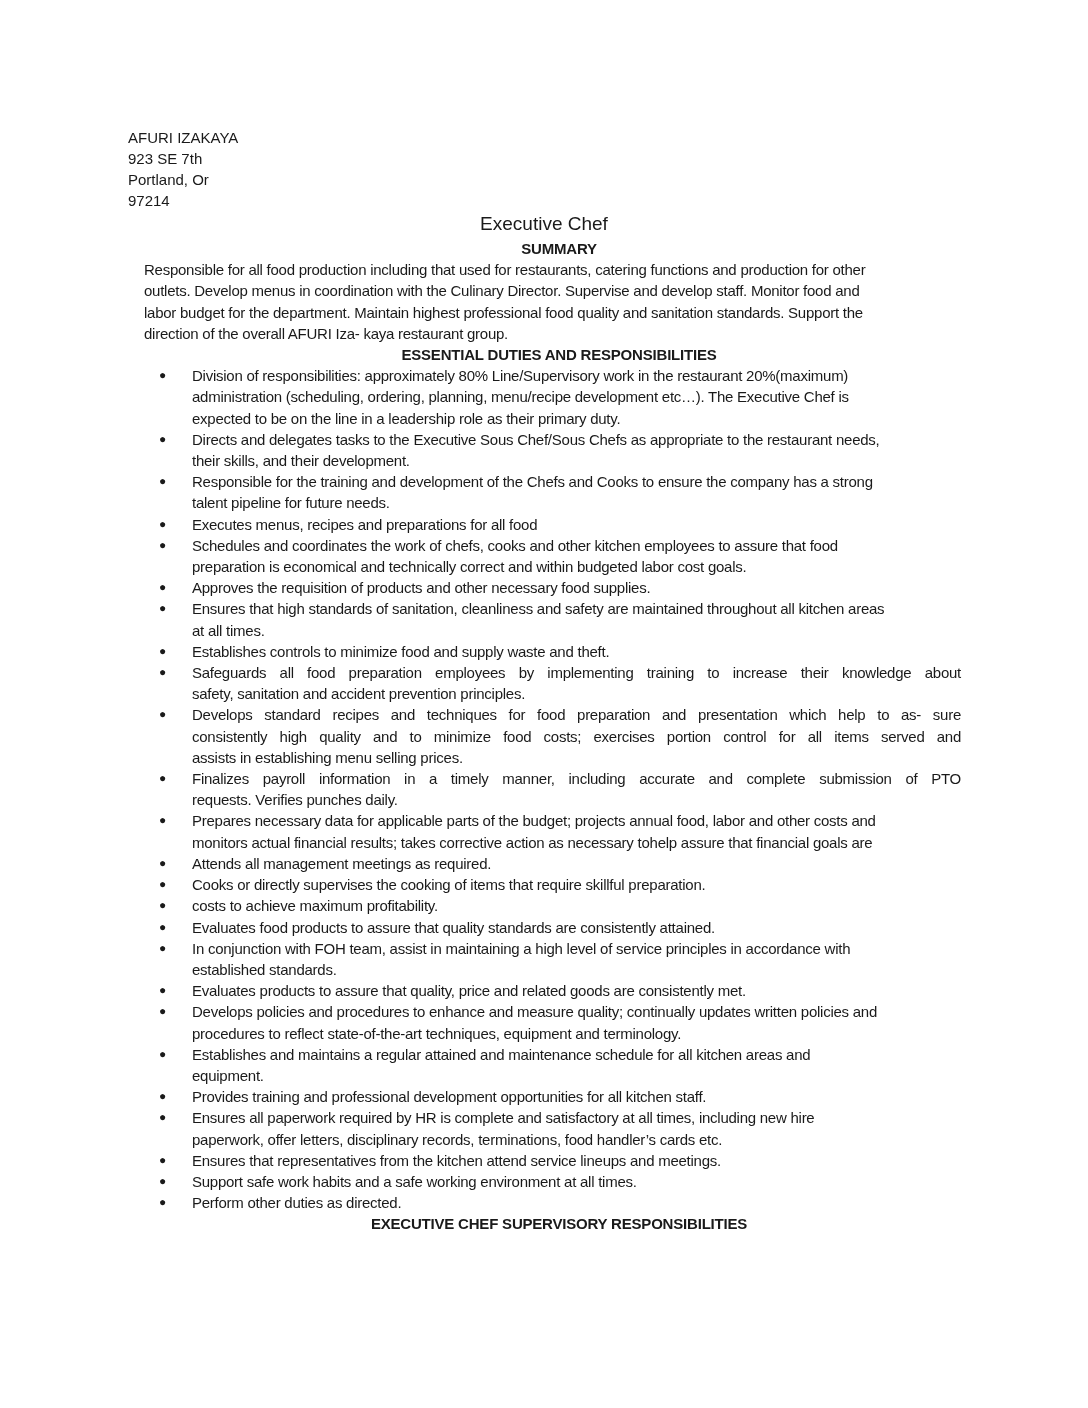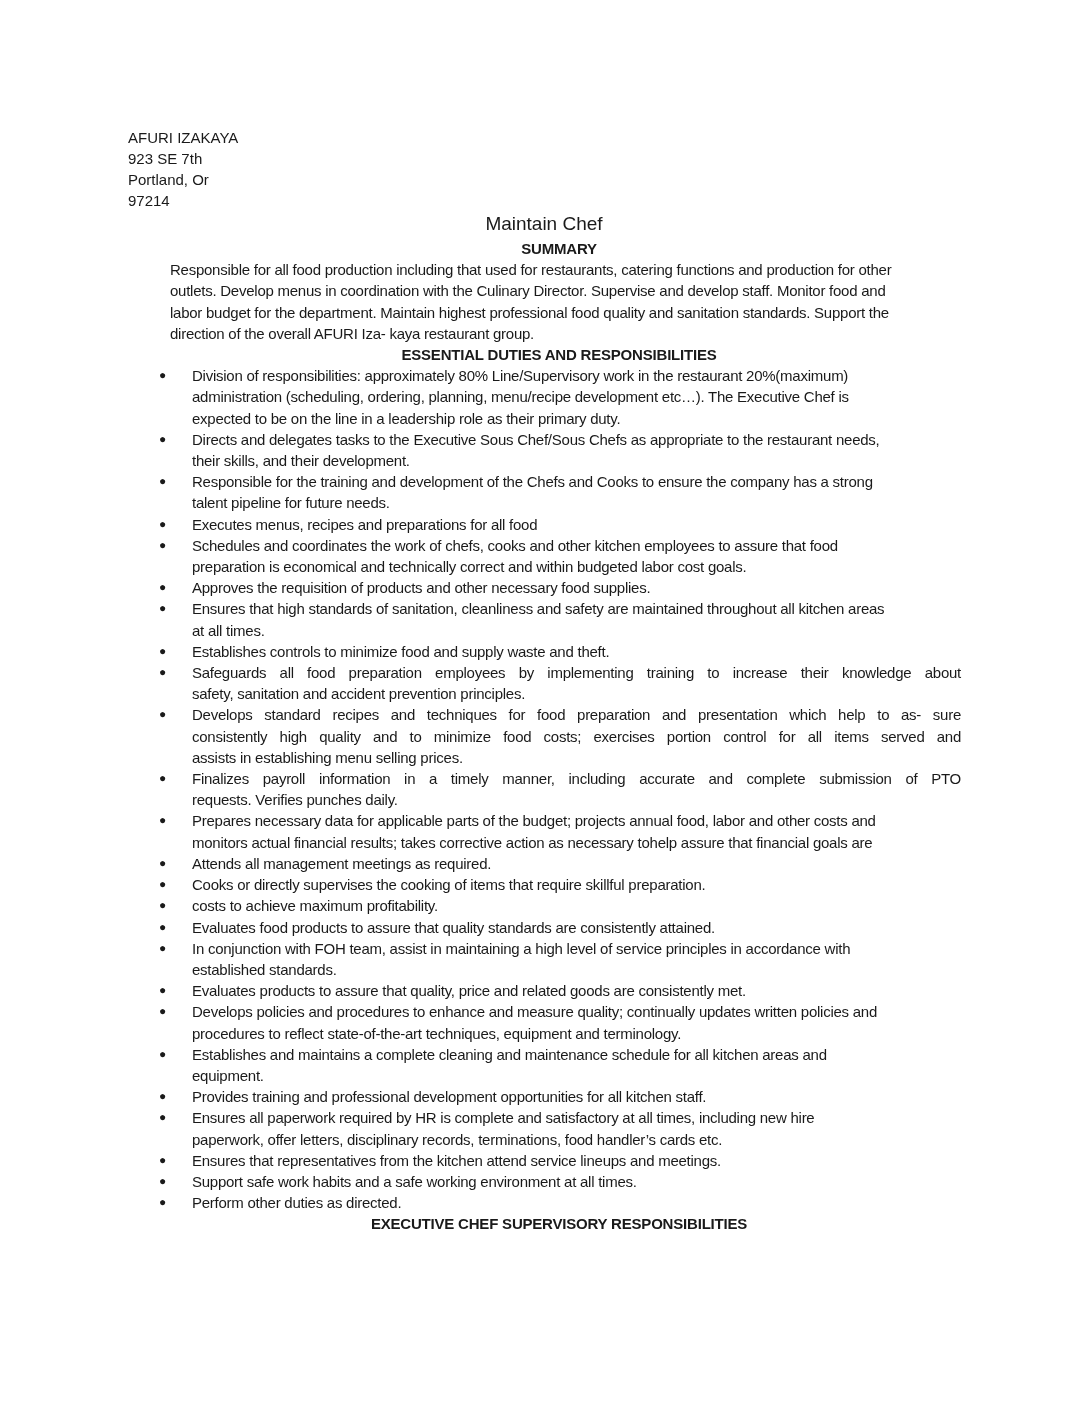--- a/index.html
+++ b/index.html
@@ -5,39 +5,39 @@
   html, body { margin: 0; padding: 0; background: #ffffff; }
   body { width: 1088px; height: 1408px; position: relative; overflow: hidden;
          font-family: "Liberation Sans", sans-serif; color: #1a1a1a; }
   .addr { position: absolute; left: 128px; top: 127px; font-size: 15px; line-height: 21px; }
   .addr div { white-space: nowrap; }
   .title { position: absolute; left: 0; width: 1088px; top: 212px; text-align: center;
            font-size: 19px; line-height: 24px; padding-left: 0; }
   .title span { position: relative; left: 0; }
   .content { position: absolute; left: 144px; top: 238px; width: 830px; font-size: 15px; line-height: 21.2px; }
   .heading { font-weight: bold; white-space: nowrap; letter-spacing: -0.2px; text-align: center; }
-  .para .ln { white-space: nowrap; letter-spacing: -0.25px; margin-left: 26px; }
+  .para .ln { white-space: nowrap; letter-spacing: -0.25px; }
   ul.duties { list-style: none; margin: 0; padding: 0; }
   ul.duties li { position: relative; padding-left: 48px; }
   ul.duties li .bullet { position: absolute; left: 15px; top: 0; font-size: 12px; }
   ul.duties li .ln { display: block; white-space: nowrap; letter-spacing: -0.25px; }
   ul.duties li .ln.just { text-align: justify; text-align-last: justify; white-space: normal; width: 769px; }
 </style>
 </head>
 <body>
 
 <div class="addr">
   <div>AFURI IZAKAYA</div>
   <div>923 SE 7th</div>
   <div>Portland, Or</div>
   <div>97214</div>
 </div>
 
 <div class="title">
-  <span>Maintain Chef</span>
+  <span>Executive Chef</span>
 </div>
 
 <div class="content">
   <div class="heading">SUMMARY</div>
   <div class="para">
     <div class="ln">Responsible for all food production including that used for restaurants, catering functions and production for other</div>
     <div class="ln">outlets. Develop menus in coordination with the Culinary Director. Supervise and develop staff. Monitor food and</div>
     <div class="ln">labor budget for the department. Maintain highest professional food quality and sanitation standards. Support the</div>
     <div class="ln">direction of the overall AFURI Iza- kaya restaurant group.</div>
   </div>
@@ -127,21 +127,21 @@
         <span class="bullet">●</span>
         <span class="ln">Evaluates products to assure that quality, price and related goods are consistently met.</span>
       </li>
       <li>
         <span class="bullet">●</span>
         <span class="ln">Develops policies and procedures to enhance and measure quality; continually updates written policies and</span>
         <span class="ln">procedures to reflect state-of-the-art techniques, equipment and terminology.</span>
       </li>
       <li>
         <span class="bullet">●</span>
-        <span class="ln">Establishes and maintains a complete cleaning and maintenance schedule for all kitchen areas and</span>
+        <span class="ln">Establishes and maintains a regular attained and maintenance schedule for all kitchen areas and</span>
         <span class="ln">equipment.</span>
       </li>
       <li>
         <span class="bullet">●</span>
         <span class="ln">Provides training and professional development opportunities for all kitchen staff.</span>
       </li>
       <li>
         <span class="bullet">●</span>
         <span class="ln">Ensures all paperwork required by HR is complete and satisfactory at all times, including new hire</span>
         <span class="ln">paperwork, offer letters, disciplinary records, terminations, food handler’s cards etc.</span>

